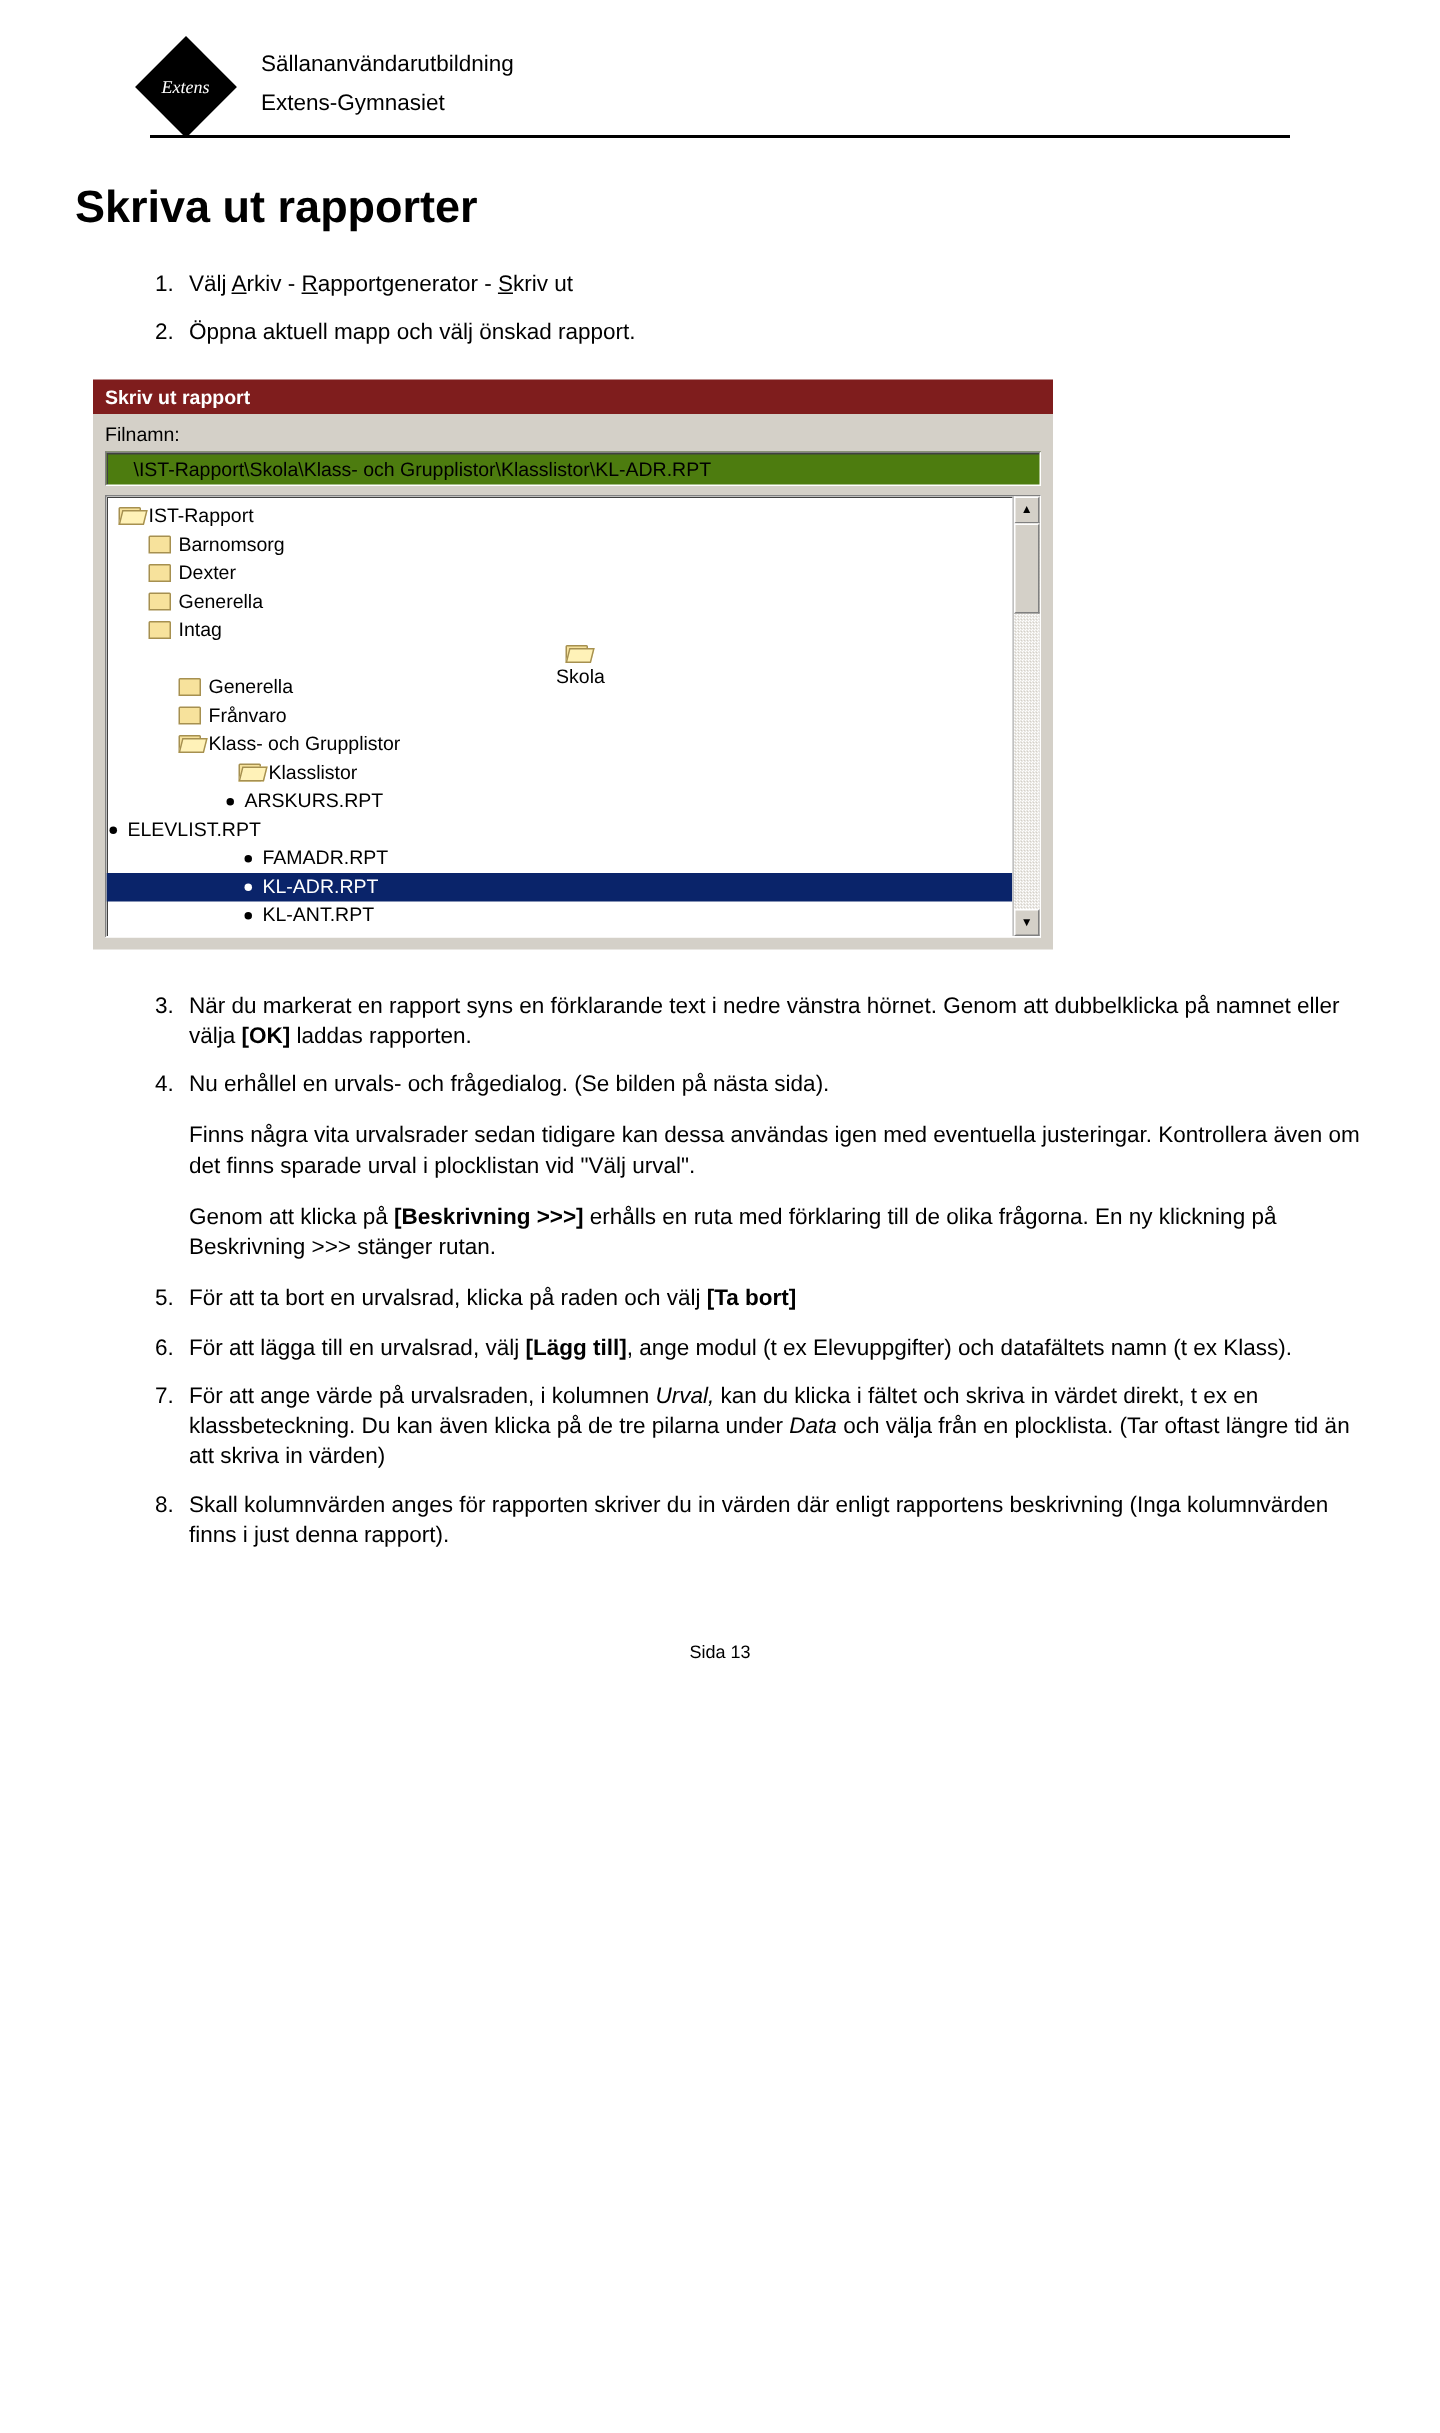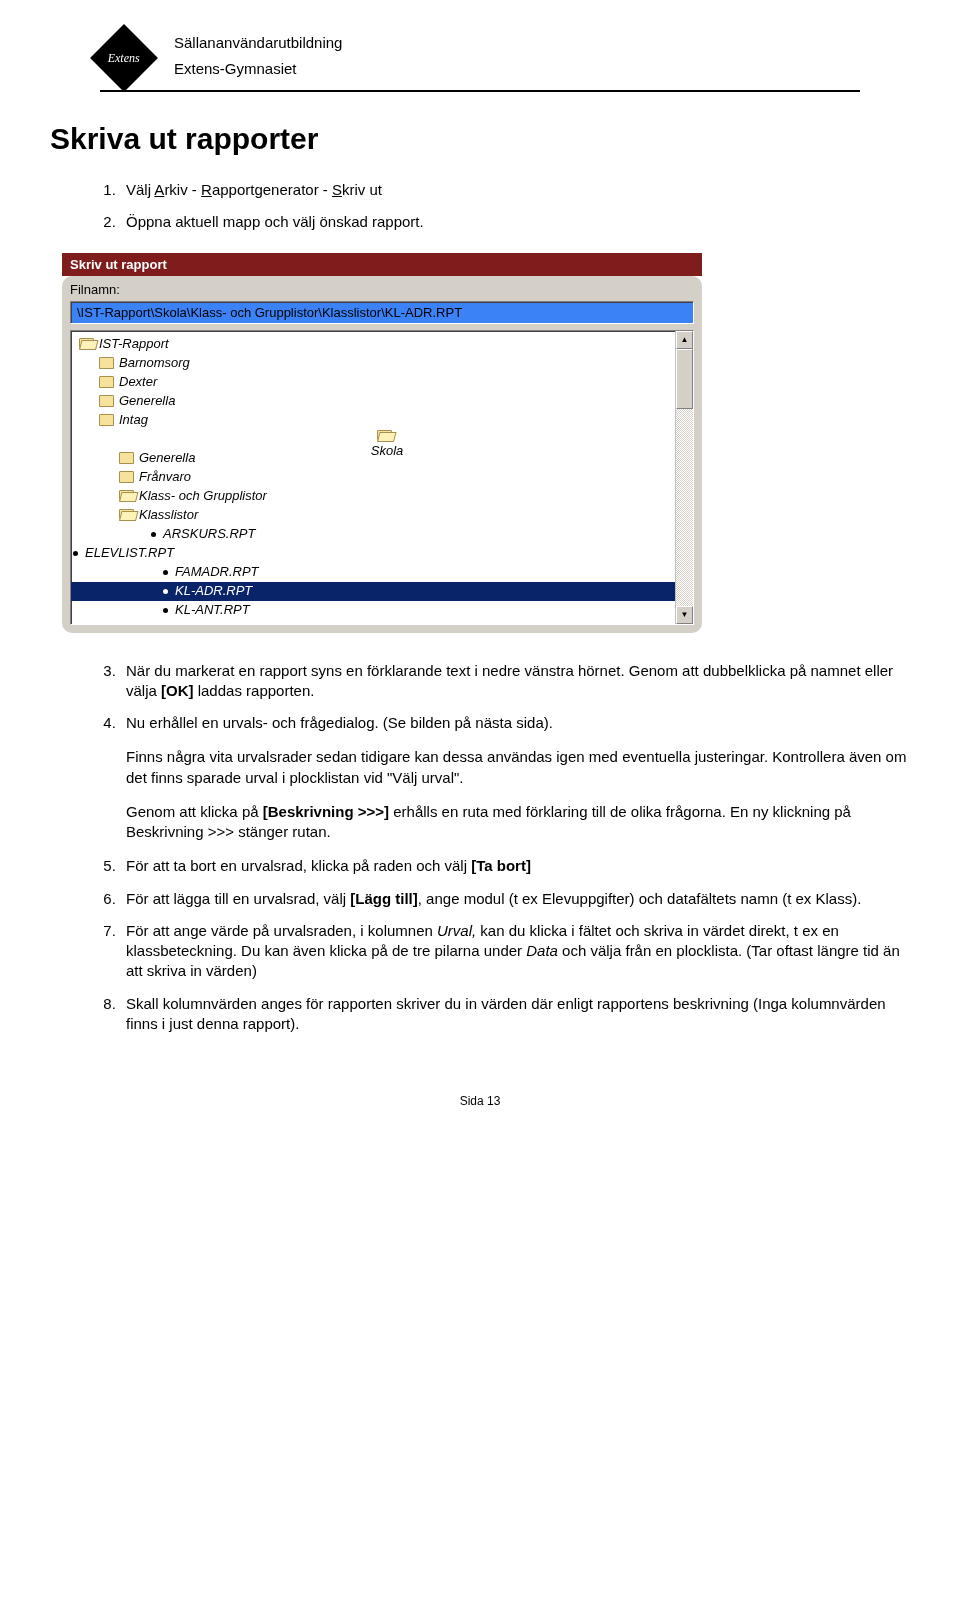--- a/index.html
+++ b/index.html
@@ -78,48 +78,46 @@
     font-size: 13px;
     font-weight: bold;
     padding: 4px 8px;
     font-family: Tahoma, sans-serif;
   }
   .winbody {
     background: #d4d0c8;
     padding: 6px 8px 8px 8px;
     font-family: Tahoma, "MS Sans Serif", sans-serif;
     font-size: 13px;
-    border-radius: 10px;
   }
   .label-row { margin-bottom: 4px; }
   .path-field {
-    background: #3b82f6;
+    background: #4d7c0f;
     border: 1px solid #808080;
     border-right-color: #fff;
     border-bottom-color: #fff;
     box-shadow: inset 1px 1px 0 #404040;
-    padding: 3px 6px;
+    padding: 3px 18px;
     font-size: 13px;
     margin-bottom: 6px;
   }
   .tree-container {
     display: flex;
     background: #fff;
     border: 1px solid #808080;
     border-right-color: #fff;
     border-bottom-color: #fff;
     box-shadow: inset 1px 1px 0 #404040;
   }
   .tree {
     flex: 1;
     padding: 4px 0;
     font-size: 13px;
     line-height: 1.45;
     overflow: hidden;
-    font-style: italic;
   }
   .tree-row {
     display: flex;
     align-items: center;
     height: 19px;
     white-space: nowrap;
   }
   .tree-row.selected {
     background: #0a246a;
     color: #fff;
@@ -250,21 +248,21 @@
               <span>Generella</span>
             </div>
             <div class="tree-row" style="padding-left: 48px;">
               <span class="folder-icon"></span>
               <span>Frånvaro</span>
             </div>
             <div class="tree-row" style="padding-left: 48px;">
               <span class="folder-icon open"></span>
               <span>Klass- och Grupplistor</span>
             </div>
-            <div class="tree-row" style="padding-left: 48px;">
+            <div class="tree-row" style="padding-left: 88px;">
               <span class="folder-icon open"></span>
               <span>Klasslistor</span>
             </div>
             <div class="tree-row" style="padding-left: 78px;">
               <span class="dot-icon"></span>
               <span>ARSKURS.RPT</span>
             </div>
             <div class="tree-row" style="">
               <span class="dot-icon"></span>
               <span>ELEVLIST.RPT</span>

